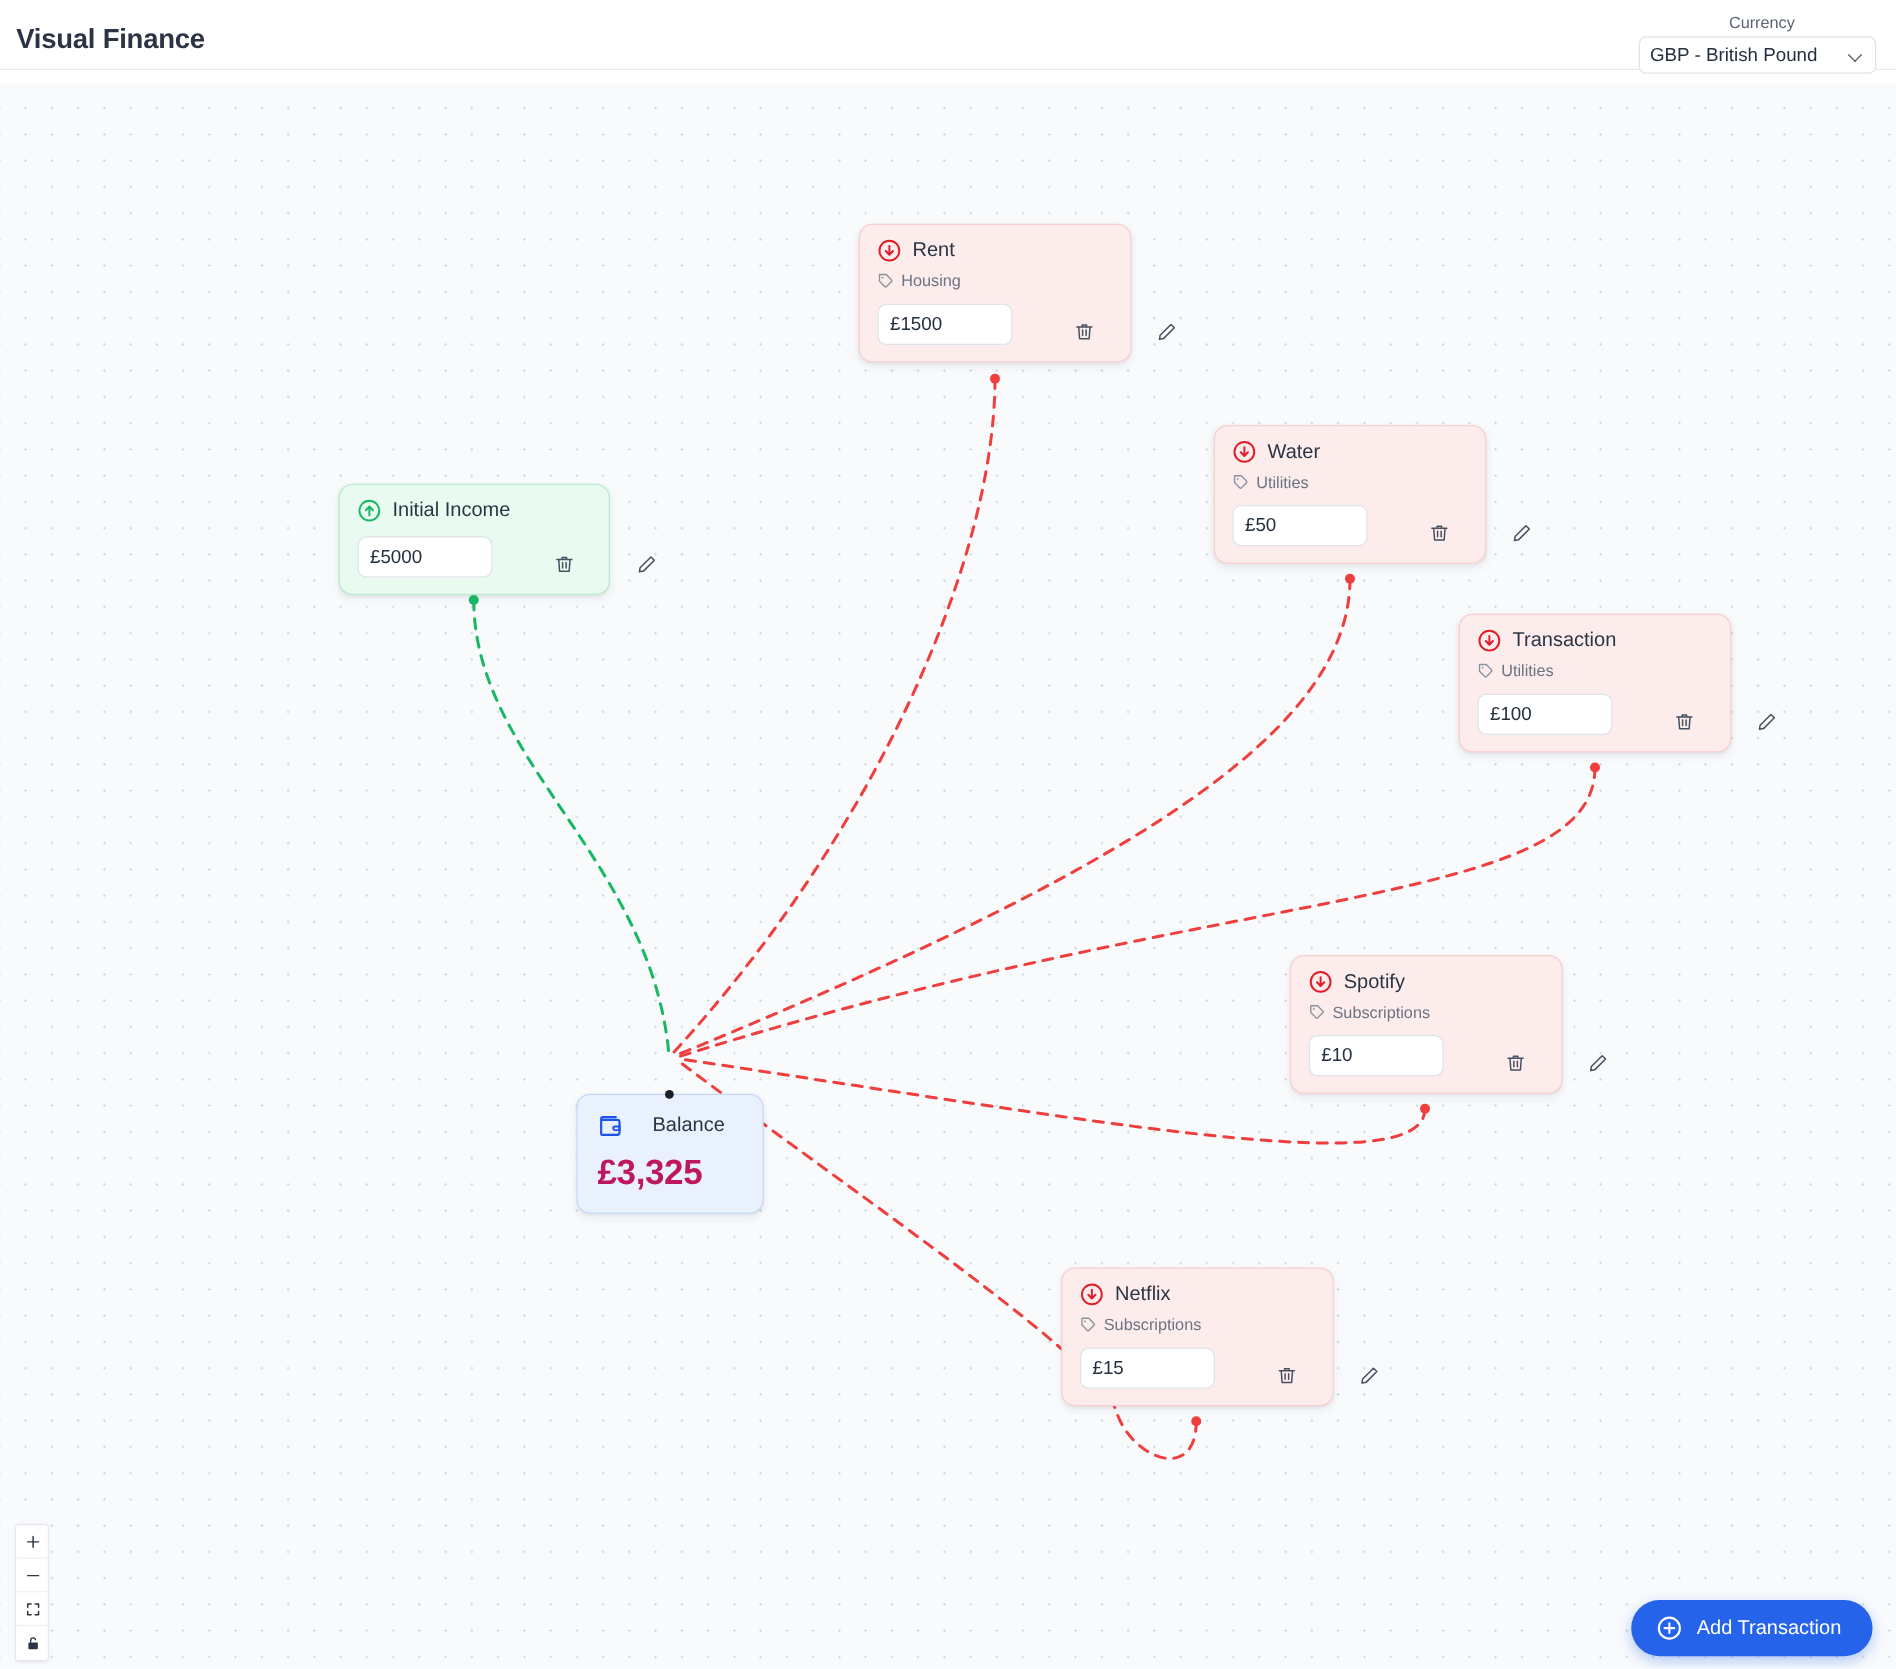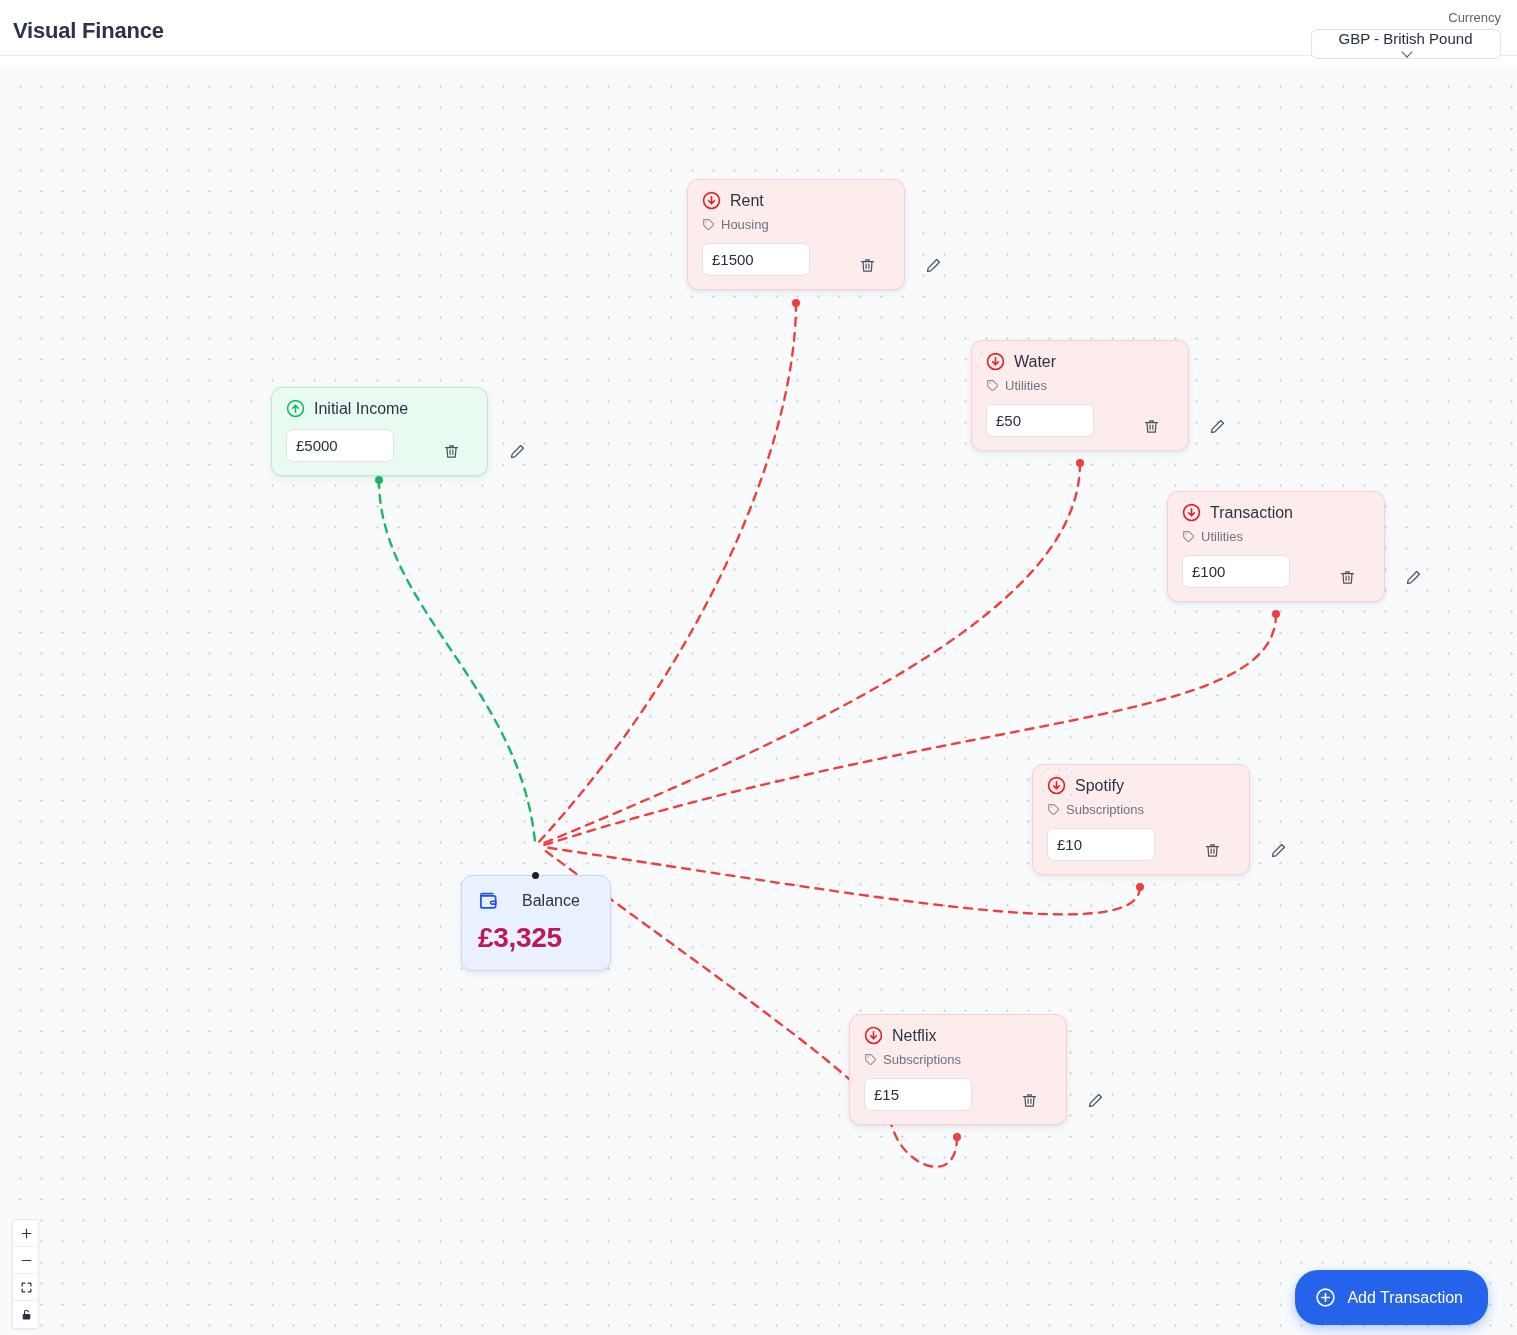--- a/index.html
+++ b/index.html
@@ -17,34 +17,33 @@
     width: 1517px; height: 56px;
     background: #ffffff;
     border-bottom: 1px solid #e8eaef;
     z-index: 40;
   }
   .app-title {
     position: absolute; left: 13px; top: 18px;
     font-size: 22px; font-weight: bold;
     color: #2b3445; letter-spacing: -0.2px;
   }
-  .currency-wrap { position: absolute; right: 16px; top: 10px; text-align: right; }
+  .currency-wrap { position: absolute; right: 16px; top: 10px; text-align: center; }
   .currency-label {
     font-size: 13px; color: #5c6472; margin-left: 7px; display: block;
     line-height: 16px;
   }
   .currency-select {
     margin-top: 3px;
     display: flex; align-items: center; justify-content: space-between;
     width: 190px; height: 30px;
     padding: 0 9px 0 8px;
     border: 1px solid #dfe3e9; border-radius: 6px;
     background: #fff; font-size: 15px; color: #25303f;
     cursor: pointer;
-    flex-direction: column;
   }
   .chev { width: 11px; height: 11px; position: relative; flex: none; margin-left: 6px;}
   .chev::after {
     content: ""; position: absolute; left: 0; top: 1px;
     width: 7px; height: 7px;
     border-right: 1.7px solid #4b5563; border-bottom: 1.7px solid #4b5563;
     transform: rotate(45deg);
   }
 
   
@@ -130,22 +129,22 @@
     width: 27px; height: 27px;
     display: flex; align-items: center; justify-content: center;
     background: #fff; border: none; border-bottom: 1px solid #eceef2;
     cursor: pointer; padding: 0;
   }
   .ctrl-btn:last-child { border-bottom: none; }
   .ctrl-btn svg { width: 13px; height: 13px; display: block; }
 
   
   .add-btn {
-    position: absolute; right: 29px; bottom: 10px;
-    height: 55px; padding: 0 25px 0 20px;
+    position: absolute; right: 19px; bottom: 10px;
+    height: 45px; padding: 0 25px 0 20px;
     display: flex; align-items: center; gap: 11px;
     background: #2563eb; color: #fff;
     border: none; border-radius: 23px;
     font-family: "Liberation Sans", sans-serif;
     font-size: 16px; cursor: pointer; z-index: 30;
     box-shadow: 0 4px 11px rgba(37,99,235,0.33);
   }
   .add-btn svg { width: 21px; height: 21px; display: block; flex: none; }
 </style>
 </head>

